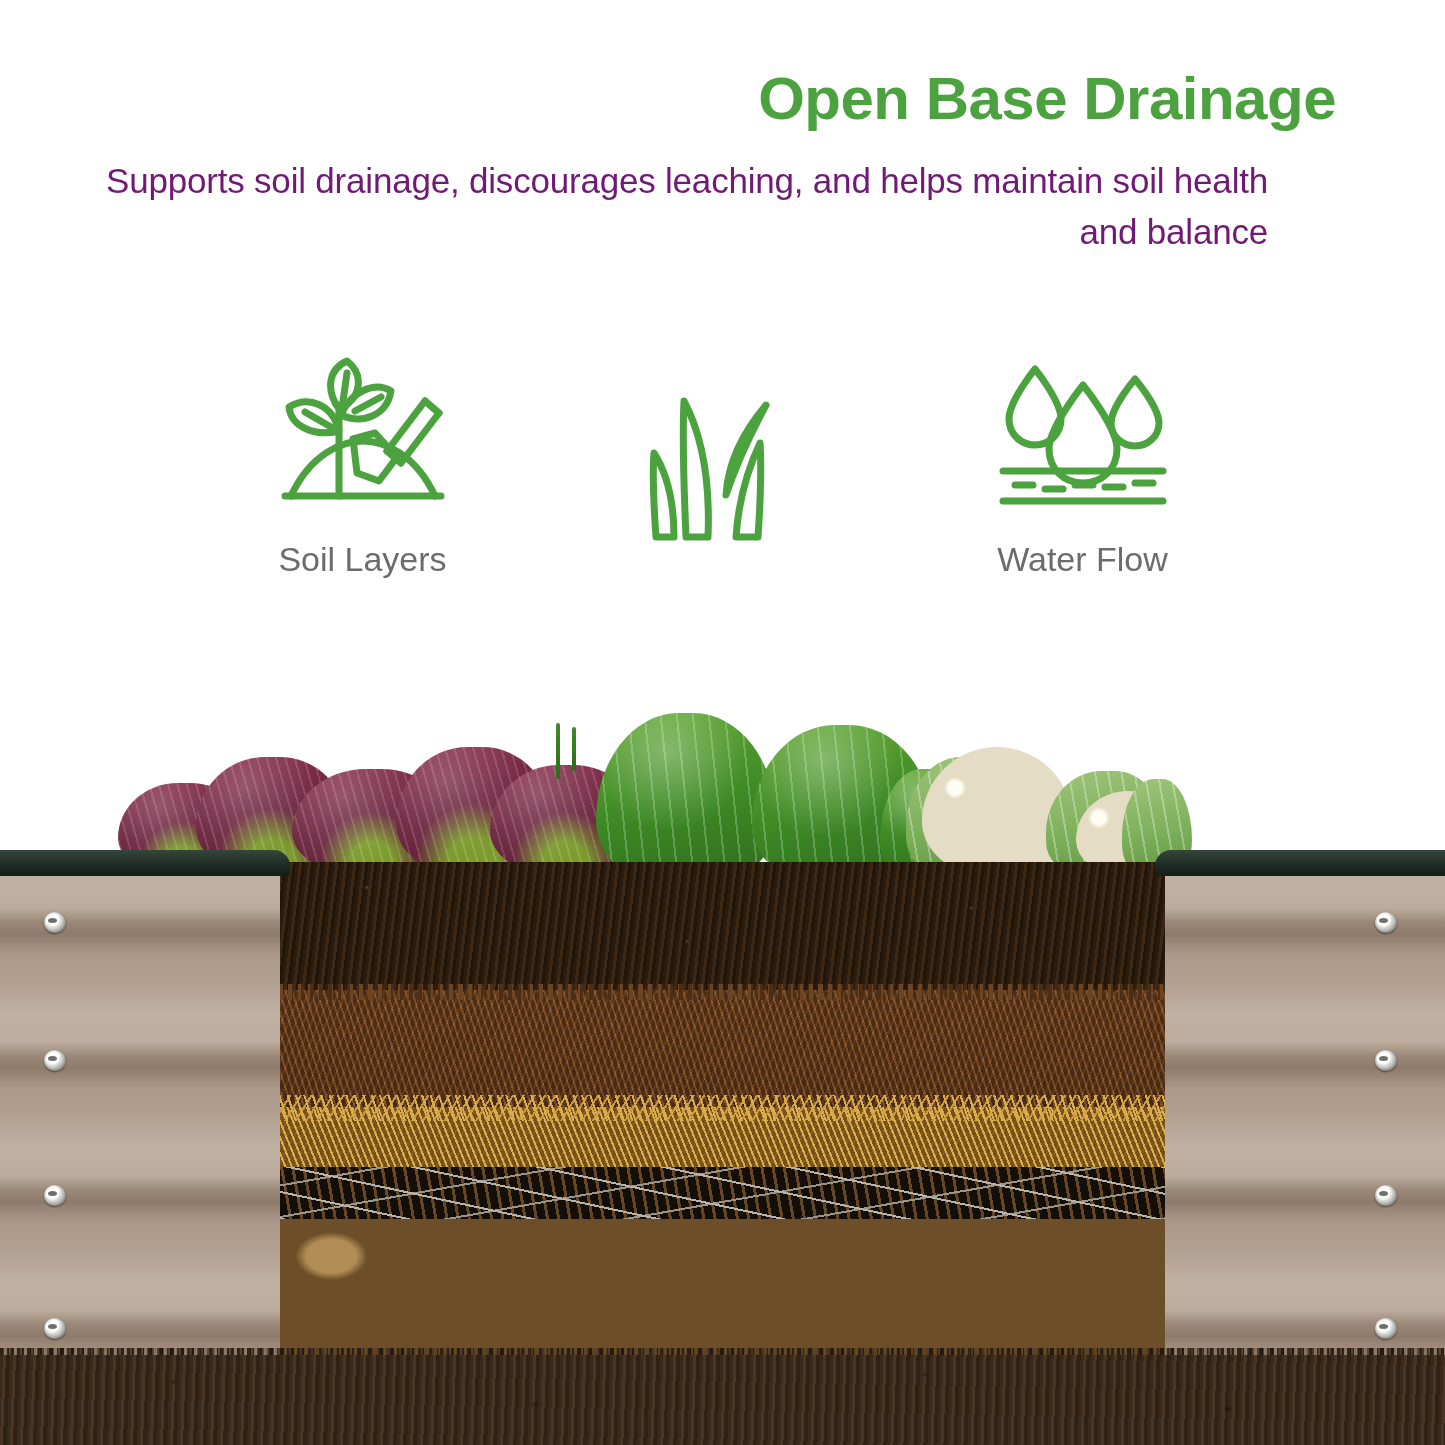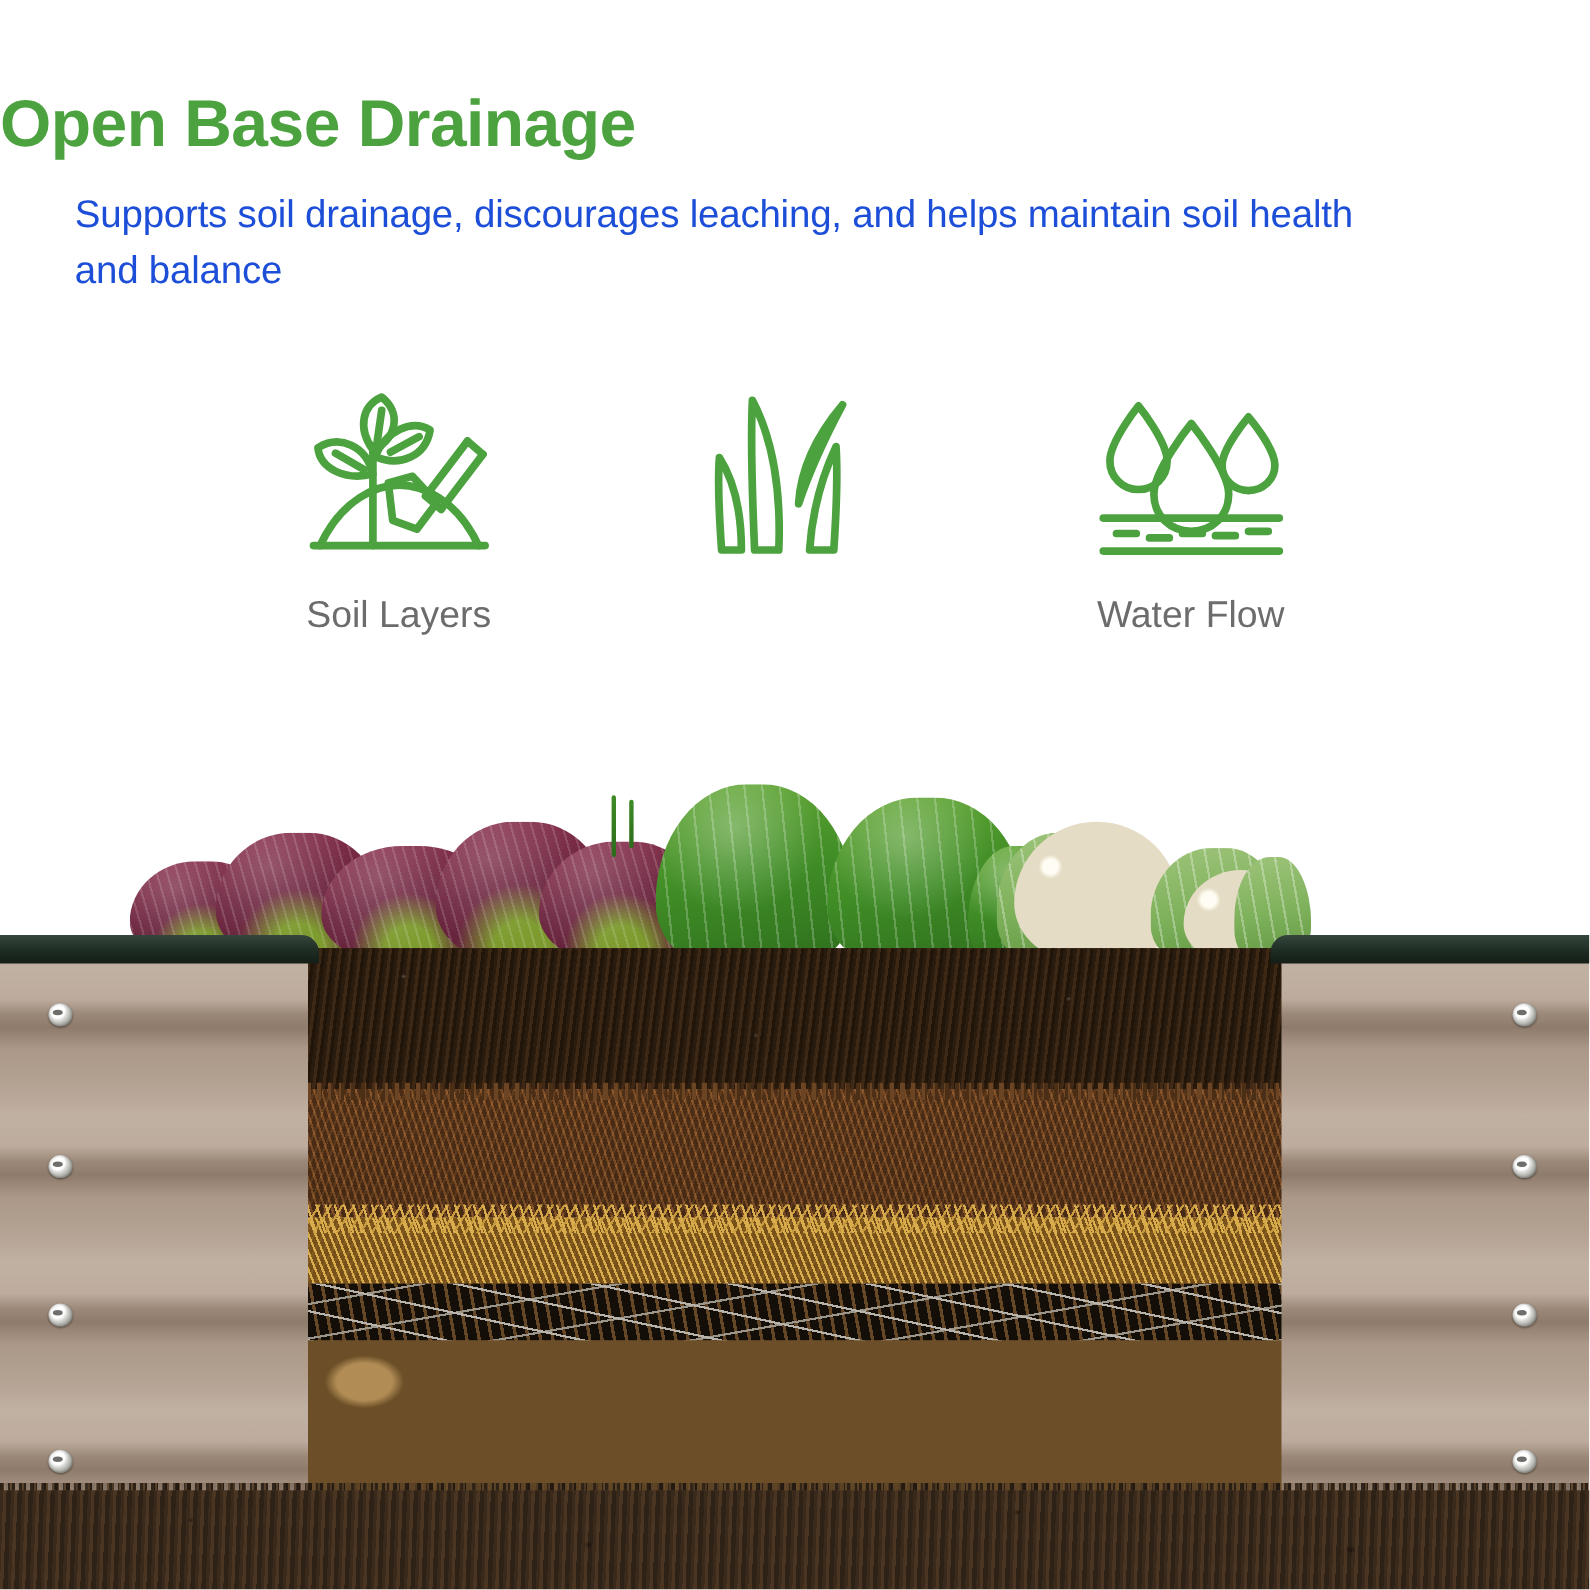--- a/index.html
+++ b/index.html
@@ -10,52 +10,53 @@
     overflow: hidden;
   }
   #page {
     position: relative;
     width: 1445px; height: 1445px;
     background: #ffffff;
     overflow: hidden;
   }
 
   
-  .header { position: absolute; top: 14px; left: 0; width: 1336px; text-align: left; }
+  .header { position: absolute; top: 0; left: 0; width: 1336px; text-align: right; }
   .title {
     font-size: 60px;
     font-weight: bold;
     color: #4ca23f;
     letter-spacing: -0.5px;
     margin-top: 66px;
     line-height: 1.1;
   }
   .subtitle {
     font-size: 35px;
-    color: #1d4ed8;
+    color: #701a75;
     font-weight: 300;
     line-height: 1.45;
     margin: 24px auto 0 auto;
     width: 1200px;
     letter-spacing: -0.2px;
   }
 
   
   .features {
     position: absolute;
     top: 352px; left: 0;
     width: 1445px;
     display: flex;
     justify-content: center;
   }
   .feature {
     width: 360px;
     display: flex;
     flex-direction: column;
     align-items: center;
+    justify-content: center;
   }
   .feature-icon { height: 160px; display: flex; align-items: center; justify-content: center; }
   .feature-label {
     margin-top: 22px;
     font-size: 34px;
     color: #6c6c6c;
     font-weight: 300;
     text-align: center;
     line-height: 1.5;
     max-width: 230px;

